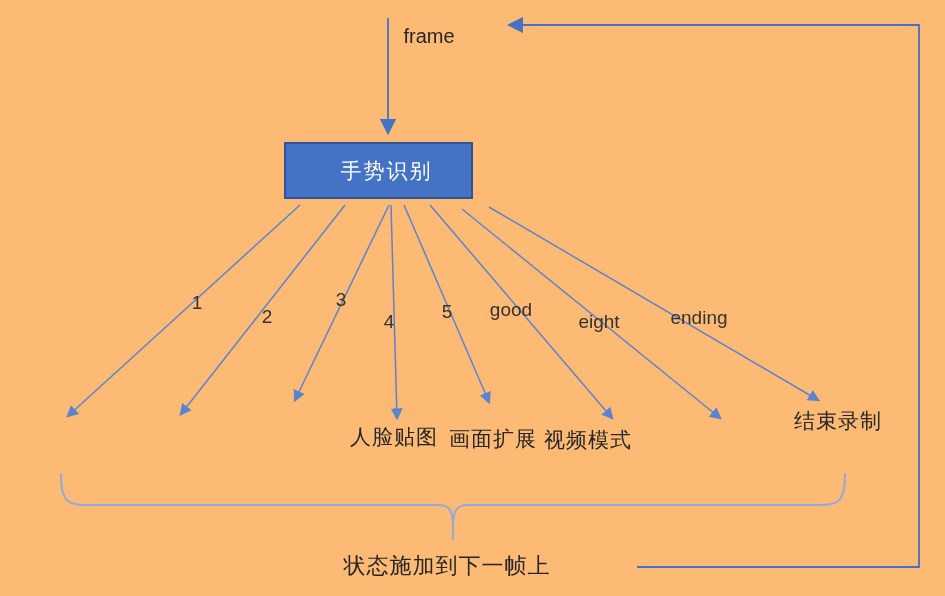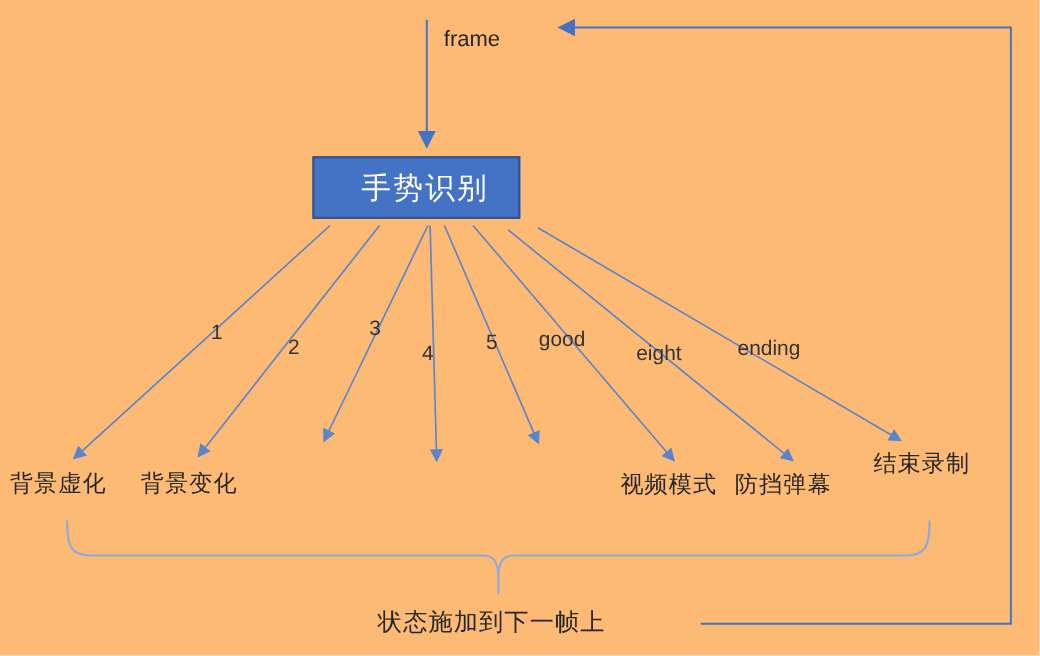--- a/index.html
+++ b/index.html
@@ -40,21 +40,21 @@
     height: 57px;
     background: #4472C4;
     border: 2px solid #2F5496;
     box-sizing: border-box;
     display: flex;
     align-items: center;
     justify-content: center;
   }
   .node span {
     color: #FFFFFF;
-    font-size: 27px;
+    font-size: 21px;
     letter-spacing: 2px;
     margin-left: 16px;
   }
 </style>
 </head>
 <body>
 
 <div class="canvas">
 
   <svg class="connector-layer" width="945" height="596" viewBox="0 0 945 596" xmlns="http://www.w3.org/2000/svg">
@@ -92,21 +92,20 @@
 
   <div class="lbl gesture-lbl" style="left:197px; top:303px;">1</div>
   <div class="lbl gesture-lbl" style="left:267px; top:317px;">2</div>
   <div class="lbl gesture-lbl" style="left:341px; top:300px;">3</div>
   <div class="lbl gesture-lbl" style="left:389px; top:322px;">4</div>
   <div class="lbl gesture-lbl" style="left:447px; top:312px;">5</div>
   <div class="lbl gesture-lbl" style="left:511px; top:310px;">good</div>
   <div class="lbl gesture-lbl" style="left:599px; top:322px;">eight</div>
   <div class="lbl gesture-lbl" style="left:699px; top:318px;">ending</div>
 
-  <div class="lbl action-lbl" style="left:53px;  top:439px;">背景虚化</div>
-  <div class="lbl action-lbl" style="left:172px; top:439px;">背景变化</div>
-  <div class="lbl action-lbl" style="left:608px; top:440px;">视频模式</div>
-  <div class="lbl action-lbl" style="left:712px; top:440px;">防挡弹幕</div>
+  <div class="lbl action-lbl" style="left:394px; top:437px;">人脸贴图</div>
+  <div class="lbl action-lbl" style="left:493px; top:439px;">画面扩展</div>
+  <div class="lbl action-lbl" style="left:588px; top:440px;">视频模式</div>
   <div class="lbl action-lbl" style="left:838px; top:421px;">结束录制</div>
 
   <div class="lbl loop-lbl" style="left:447px; top:566px;text-align:center;">状态施加到下一帧上</div>
 
 </div>
 
 </body></html>

